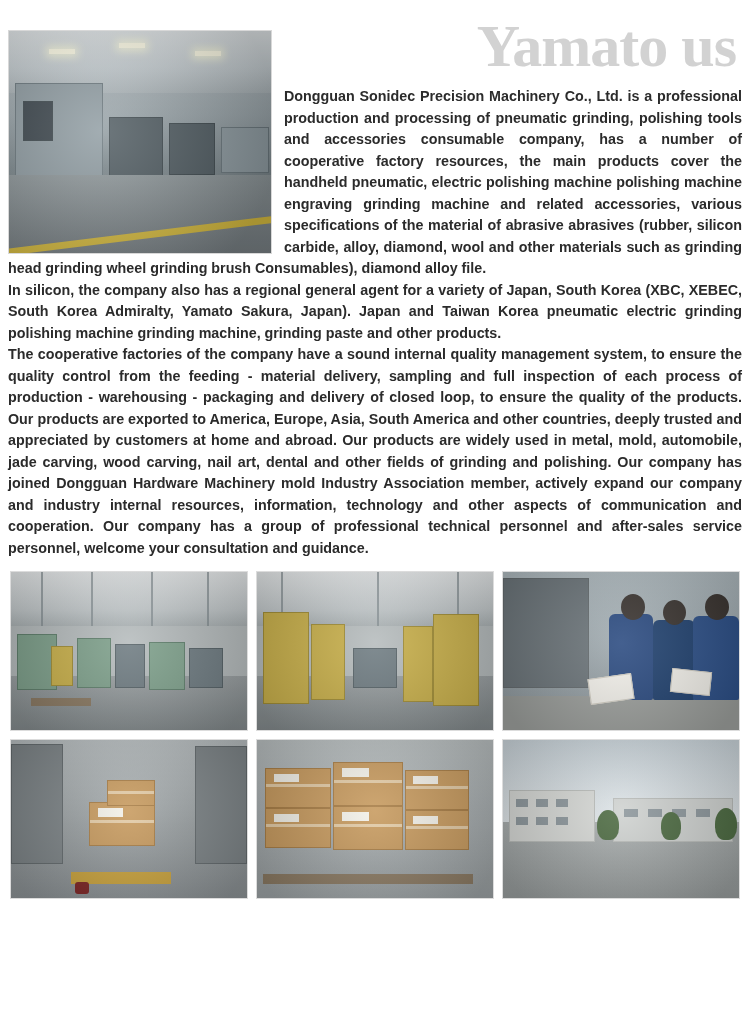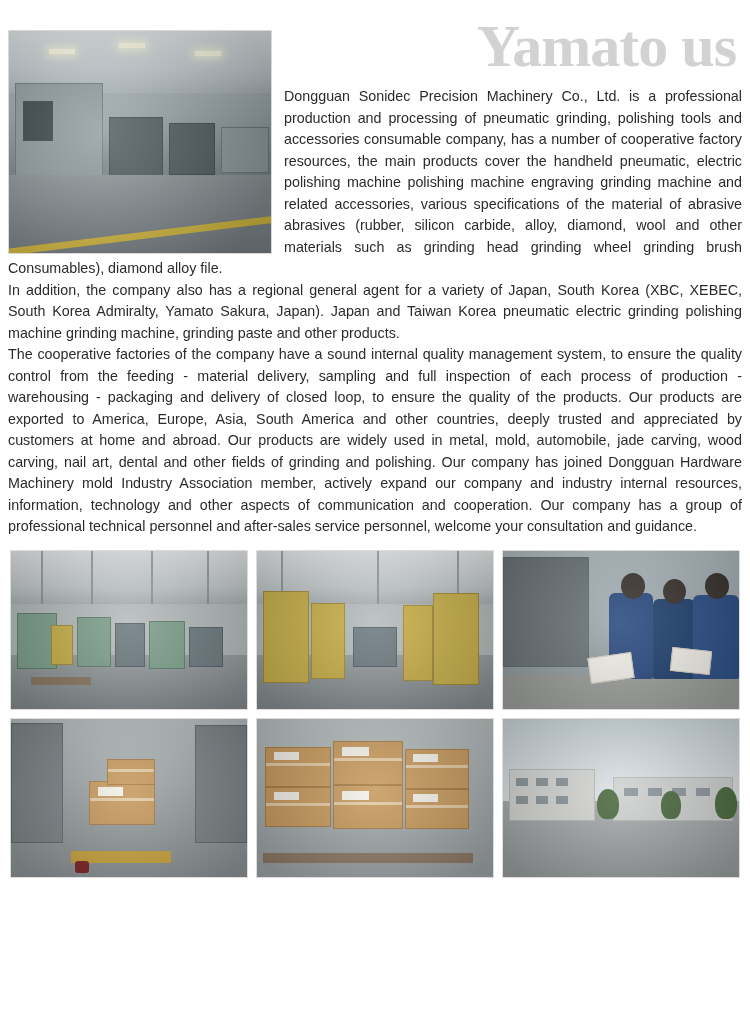--- a/index.html
+++ b/index.html
@@ -71,21 +71,21 @@
     letter-spacing: -1px;
   }
 
   .body-text {
     font-size: 14.3px;
     line-height: 21.5px;
     color: #2b2b2b;
     text-align: justify;
     text-justify: inter-word;
   }
-  .body-text p { margin: 0 0 0 0; }
+  .body-text p { margin: 0 0 0 0; font-weight: bold; }
 
   
   .photo-grid {
     clear: both;
     margin-top: 12px;
     display: grid;
     grid-template-columns: repeat(3, 1fr);
     grid-template-rows: 160px 160px;
     gap: 8px;
     padding: 0 2px;
@@ -179,21 +179,21 @@
       <div class="ip-machine dark" style="left:30px; top:150px; width:96px; height:22px;"></div>
       <div class="ip-floor"></div>
       <div class="ip-line"></div>
       <div class="ip-shadow"></div>
     </div>
 
     <div class="title">Yamato us</div>
 
     <div class="body-text">
       <p>Dongguan Sonidec Precision Machinery Co., Ltd. is a professional production and processing of pneumatic grinding, polishing tools and accessories consumable company, has a number of cooperative factory resources, the main products cover the handheld pneumatic, electric polishing machine polishing machine engraving grinding machine and related accessories, various specifications of the material of abrasive abrasives (rubber, silicon carbide, alloy, diamond, wool and other materials such as grinding head grinding wheel grinding brush Consumables), diamond alloy file.</p>
-      <p>In addition, the company also has a regional general agent for a variety of Japan, South Korea (XBC, XEBEC, South Korea Admiralty, Yamato Sakura, Japan). Japan and Taiwan Korea pneumatic electric grinding polishing machine grinding machine, grinding paste and other products.</p>
+      <p>In silicon, the company also has a regional general agent for a variety of Japan, South Korea (XBC, XEBEC, South Korea Admiralty, Yamato Sakura, Japan). Japan and Taiwan Korea pneumatic electric grinding polishing machine grinding machine, grinding paste and other products.</p>
       <p>The cooperative factories of the company have a sound internal quality management system, to ensure the quality control from the feeding - material delivery, sampling and full inspection of each process of production - warehousing - packaging and delivery of closed loop, to ensure the quality of the products. Our products are exported to America, Europe, Asia, South America and other countries, deeply trusted and appreciated by customers at home and abroad. Our products are widely used in metal, mold, automobile, jade carving, wood carving, nail art, dental and other fields of grinding and polishing. Our company has joined Dongguan Hardware Machinery mold Industry Association member, actively expand our company and industry internal resources, information, technology and other aspects of communication and cooperation. Our company has a group of professional technical personnel and after-sales service personnel, welcome your consultation and guidance.</p>
     </div>
   </div>
 
   <div class="photo-grid">
 
     <div class="cell">
       <div class="roof"></div>
       <div class="truss" style="left:30px;"></div>
       <div class="truss" style="left:80px;"></div>

